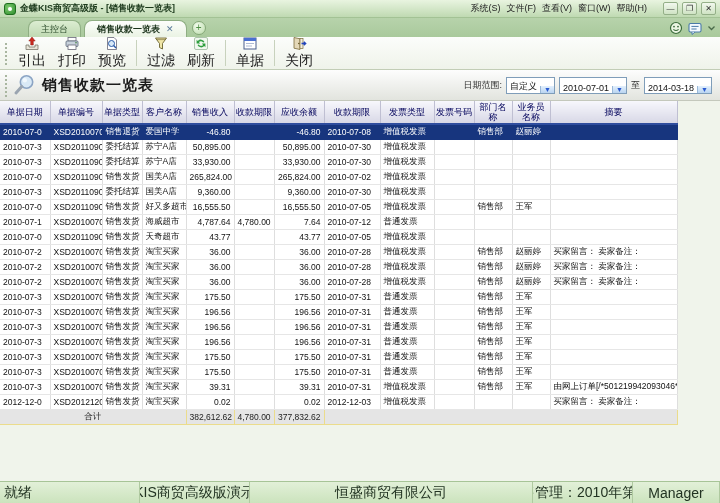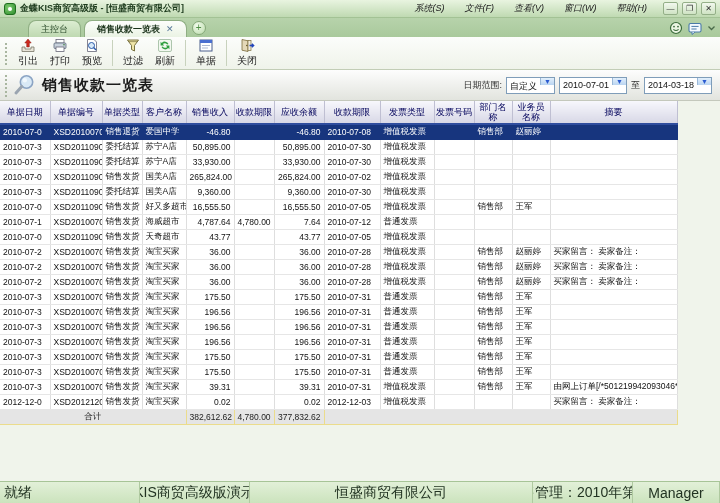--- a/index.html
+++ b/index.html
@@ -7,21 +7,21 @@
   body { font-family:"Liberation Sans","DejaVu Sans",sans-serif; font-size:9px; color:#222; }
   .window { width:720px; height:503px; display:flex; flex-direction:column; background:#BBD6AE; }
 
   
   .titlebar { height:18px; display:flex; align-items:center; padding:0 4px;
     background:linear-gradient(#E9F4E0,#BFDAB2); border-bottom:1px solid #A3C295; }
   .app-icon { width:12px; height:12px; border-radius:3px; margin-right:4px;
     background:radial-gradient(circle at 35% 35%, #7FCB6F, #2E8F2E); border:1px solid #1E6E1E; position:relative; }
   .app-icon::after { content:""; position:absolute; left:3px; top:3px; width:4px; height:4px; border-radius:50%; background:#fff; }
   .title-text { font-weight:bold; color:#1C3A1C; }
-  .menubar { margin-left:auto; display:flex; gap:16px; margin-right:14px;font-style:italic; }
+  .menubar { margin-left:auto; display:flex; gap:2px; margin-right:14px; }
   .menu-item { color:#222; cursor:default; padding:1px 2px; }
   .win-btns { display:flex; gap:4px; }
   .win-btn { width:15px; height:13px; display:flex; align-items:center; justify-content:center;
     background:linear-gradient(#F2F8EE,#CFE3C4); border:1px solid #94AF88; border-radius:2px;
     font-size:8px; color:#333; line-height:1; }
 
   
   .tabbar { height:19px; background:linear-gradient(#B7D3AB,#A9C99C); display:flex; align-items:flex-end; padding:0 0 0 28px; position:relative; }
   .tab { height:17px; display:flex; align-items:center; padding:0 12px; margin-right:3px;
     border:1px solid #8FAE83; border-bottom:none; border-radius:8px 8px 0 0; }
@@ -32,30 +32,30 @@
     border:1px solid #85A878; color:#4E8E44; display:flex; align-items:center; justify-content:center; font-size:10px; line-height:1; }
   .tabbar-right { position:absolute; right:4px; bottom:2px; display:flex; align-items:center; gap:5px; }
 
   
   .toolbar { height:33px; background:linear-gradient(#FCFDFB,#EFF3EA); border-bottom:1px solid #C2CDB6;
     display:flex; align-items:center; padding-left:3px; }
   .grip { width:5px; height:24px; margin-right:4px;
     background-image:radial-gradient(circle, #A9B6A0 1px, transparent 1.2px); background-size:4px 4px; background-position:1px 1px; }
   .tbtn { display:flex; flex-direction:column; align-items:center; justify-content:center; padding:1px 6px; min-width:28px; height:30px; border-radius:2px; }
   .tbtn .ticon { height:15px; display:flex; align-items:center; }
-  .tbtn .tlabel { font-size:10px; color:#222; margin-top:1px; }
+  .tbtn .tlabel { font-size:14px; color:#222; margin-top:1px; }
   .tsep { width:1px; height:26px; background:#C8D2BD; margin:0 4px; }
 
   
   .headrow { height:31px; background:linear-gradient(#FDFDFD,#E2E4DE); border-bottom:1px solid #C4C8BC;
     display:flex; align-items:center; padding-left:3px; }
   .page-title { font-size:15px; font-weight:bold; color:#1B1B1B; letter-spacing:1px; margin-left:6px; }
   .filterbox { margin-left:auto; margin-right:8px; display:flex; align-items:center; gap:4px; }
   .flabel { color:#333; }
-  .combo { display:flex; height:17px; border:1px solid #7F9DB9; background:#fff; align-items:flex-start; }
+  .combo { display:flex; height:17px; border:1px solid #7F9DB9; background:#fff; align-items:flex-end; }
   .combo .cval { padding:2px 3px 0 3px; font-size:9px; color:#111; white-space:nowrap; }
   .combo .carrow { width:14px; background:linear-gradient(#E3F0FC,#B9D4F1); border-left:1px solid #9AB8D8;
     display:flex; align-items:center; justify-content:center; color:#2A5AD0; font-size:7px; }
 
   
   .content { flex:1; background:#F0F4EB; overflow:hidden; position:relative; }
   table.grid { border-collapse:collapse; table-layout:fixed; width:677px; background:#fff; }
   table.grid th { height:22px; font-weight:normal; font-size:9px; color:#00005A; line-height:10px;
     background:linear-gradient(#F7F7FC,#D8D8E6); border-right:1px solid #BFBFD2; border-bottom:2px solid #2F4D9E;
     padding:1px 1px; text-align:center; overflow:hidden; }
@@ -72,21 +72,21 @@
   .scell { display:flex; align-items:center; border-right:1px solid #AFC9A0; padding:0 4px; overflow:hidden; white-space:nowrap; }
   .scell.center { justify-content:center; }
 </style>
 </head>
 <body>
 
 <div class="window">
 
   <div class="titlebar">
     <div class="app-icon"></div>
-    <div class="title-text">金蝶KIS商贸高级版 - [恒盛商贸有限公司]</div>
+    <div class="title-text">金蝶KIS商贸高级版 - [销售收款一览表]</div>
     <div class="menubar" id="menubar">
         <span class="menu-item">系统(S)</span>
         <span class="menu-item">文件(F)</span>
         <span class="menu-item">查看(V)</span>
         <span class="menu-item">窗口(W)</span>
         <span class="menu-item">帮助(H)</span>
       </div>
     <div class="win-btns">
       <div class="win-btn">—</div>
       <div class="win-btn">❐</div>

